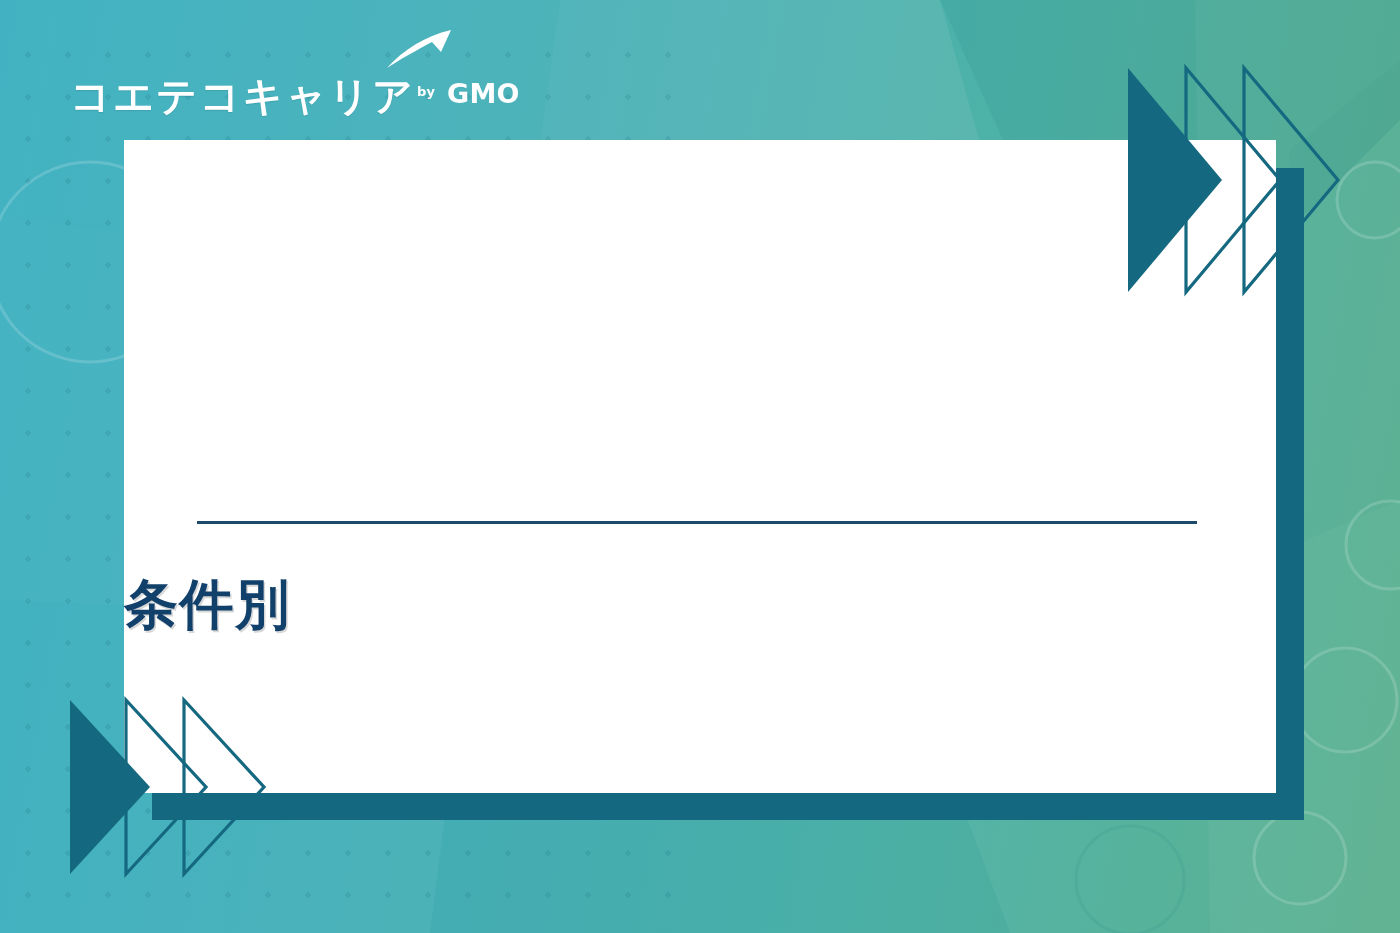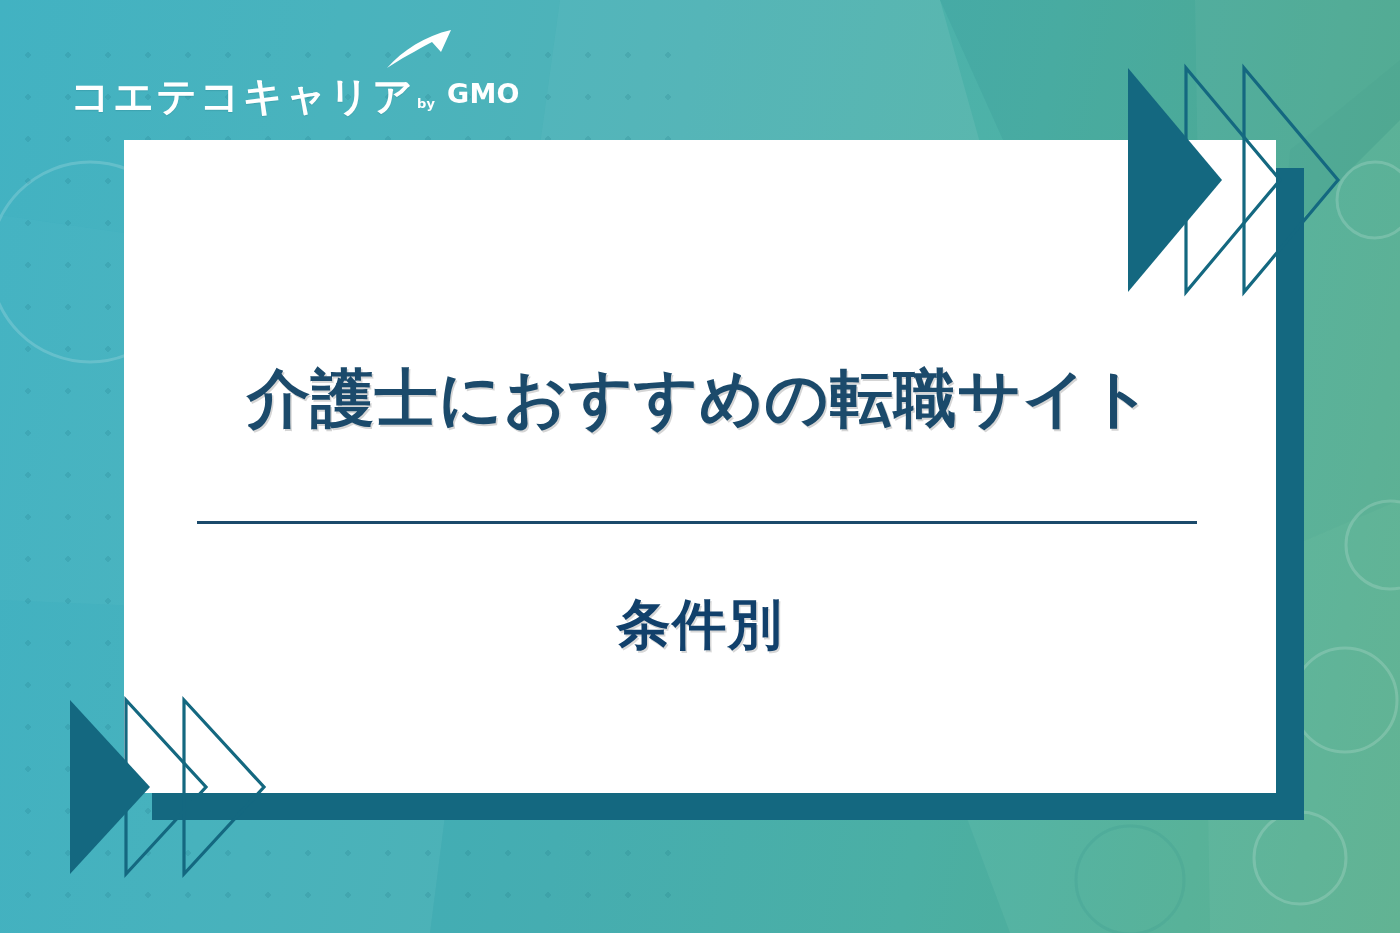--- a/index.html
+++ b/index.html
@@ -77,21 +77,21 @@
     text-shadow:0 1px 1px rgba(0,60,72,0.13);
   }
   .logo-arrow {
     position:absolute;
     left:385px; top:28px;
     width:70px; height:46px;
   }
   .logo-arrow svg { display:block; }
   .logo-by {
     position:absolute;
-    left:417px; top:96px;
+    left:417px; top:84px;
     font-size:13px; font-weight:700;
     color:#ffffff;
     letter-spacing:0.02em;
   }
   .logo-gmo {
     position:absolute;
     left:447px; top:78px;
     font-size:27px; font-weight:700;
     color:#ffffff;
     letter-spacing:0.01em;
@@ -116,29 +116,28 @@
     position:absolute;
     left:197px; top:521px;
     width:1000px; height:3px;
     background:#1b4a6b;
   }
 
   .subhead {
     position:absolute;
     left:124px; top:576px;
     width:1152px;
-    text-align:center;
+    text-align:left;
     font-size:54px;
     line-height:1.06;
     font-weight:700;
     letter-spacing:0.03em;
     color:#11406b;
     text-shadow:1.5px 1.5px 0 rgba(150,150,150,0.38);
     white-space:nowrap;
-    margin-top:20px;
   }
 </style>
 </head>
 <body>
 
 <div class="canvas">
 
   <div class="bg-layer bg-facets">
     <svg viewBox="0 0 1400 933" xmlns="http://www.w3.org/2000/svg" aria-hidden="true">
       <polygon points="0,0 560,0 520,290 0,215" fill="#ffffff" fill-opacity="0.045"></polygon>
@@ -197,19 +196,18 @@
 
   <div class="logo-arrow">
     <svg width="70" height="46" viewBox="0 0 70 46" xmlns="http://www.w3.org/2000/svg" aria-hidden="true">
       <path d="M2 40 C 18 22, 40 8, 66 2 L 56 24 L 47 14 C 32 22, 14 32, 2 40 Z" fill="#ffffff"></path>
     </svg>
   </div>
 
   <span class="logo-by">by</span>
   <span class="logo-gmo">GMO</span>
 
-  <div class="headline">介護士におすすめの転職サイト</div>
 
   <div class="rule"></div>
 
   <div class="subhead">条件別</div>
 
 </div>
 
 </body></html>

